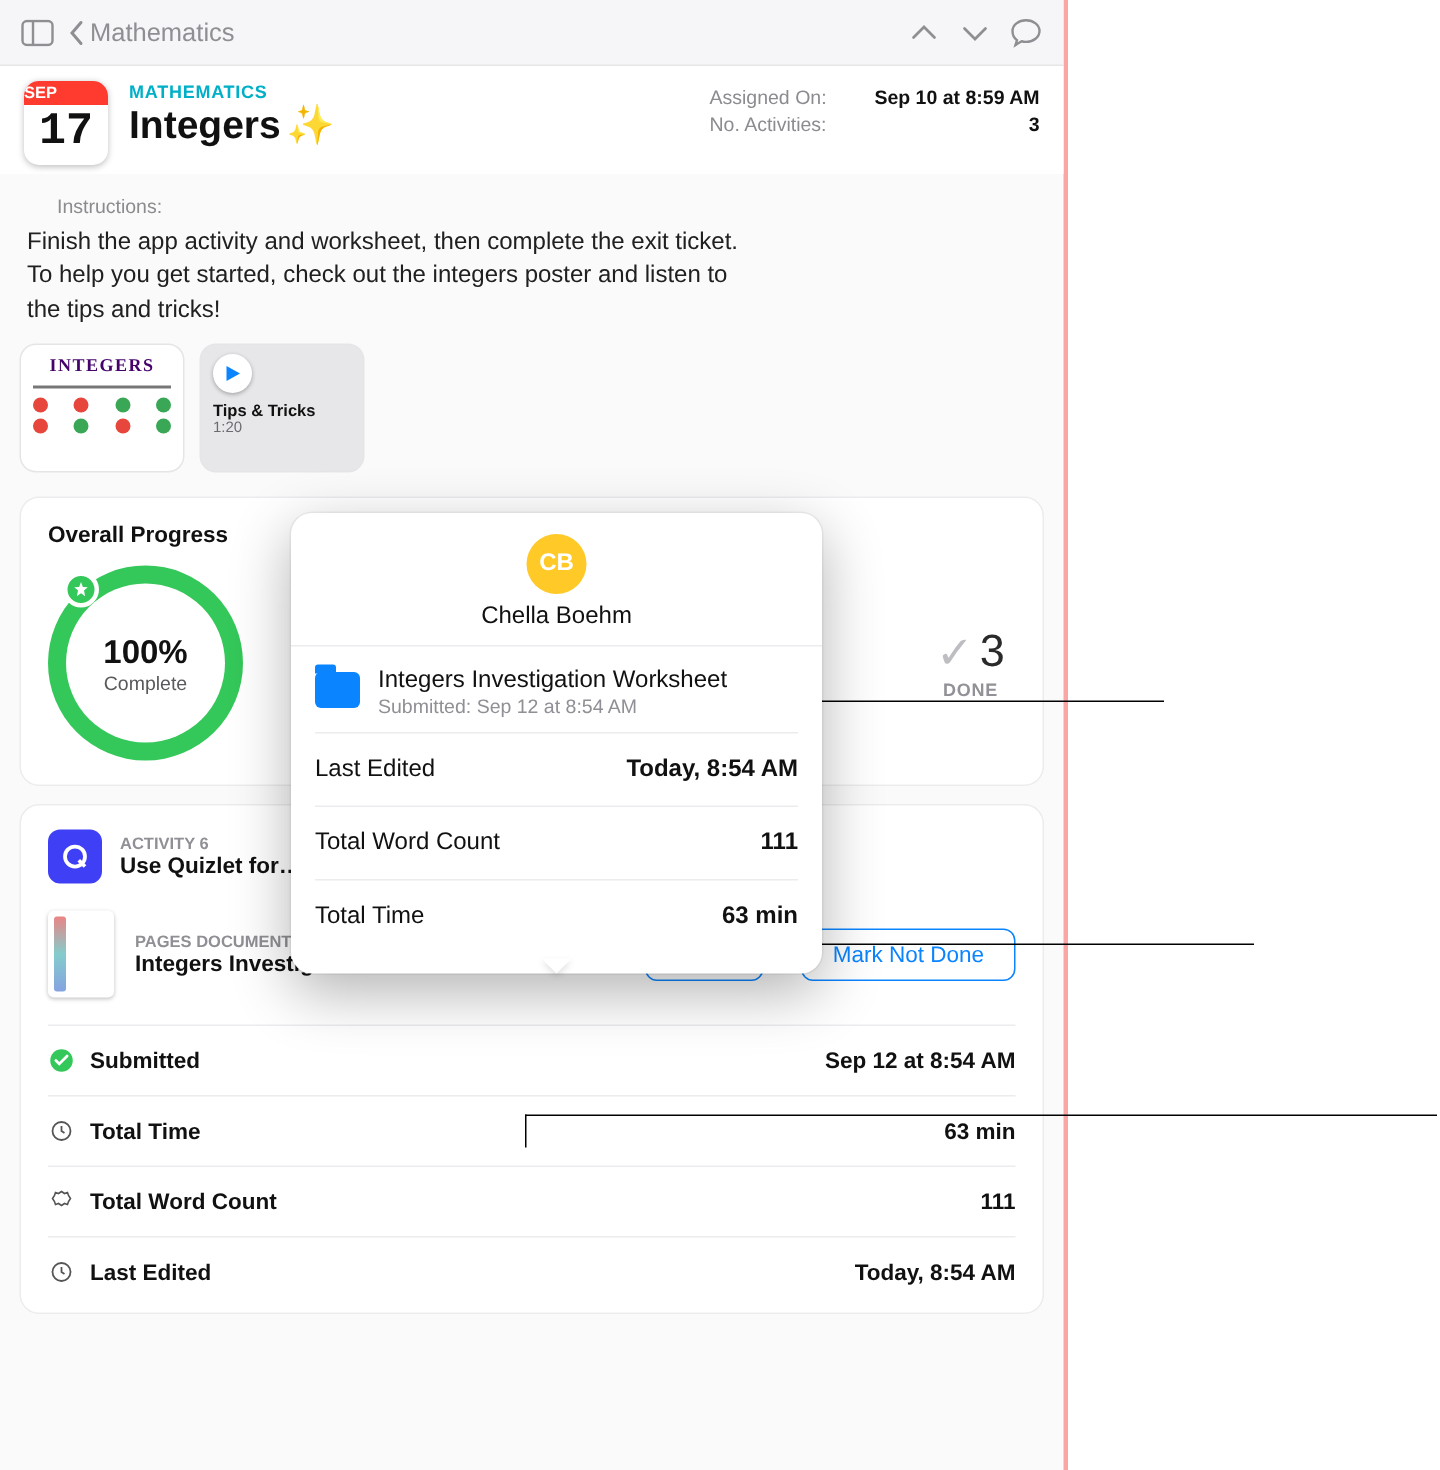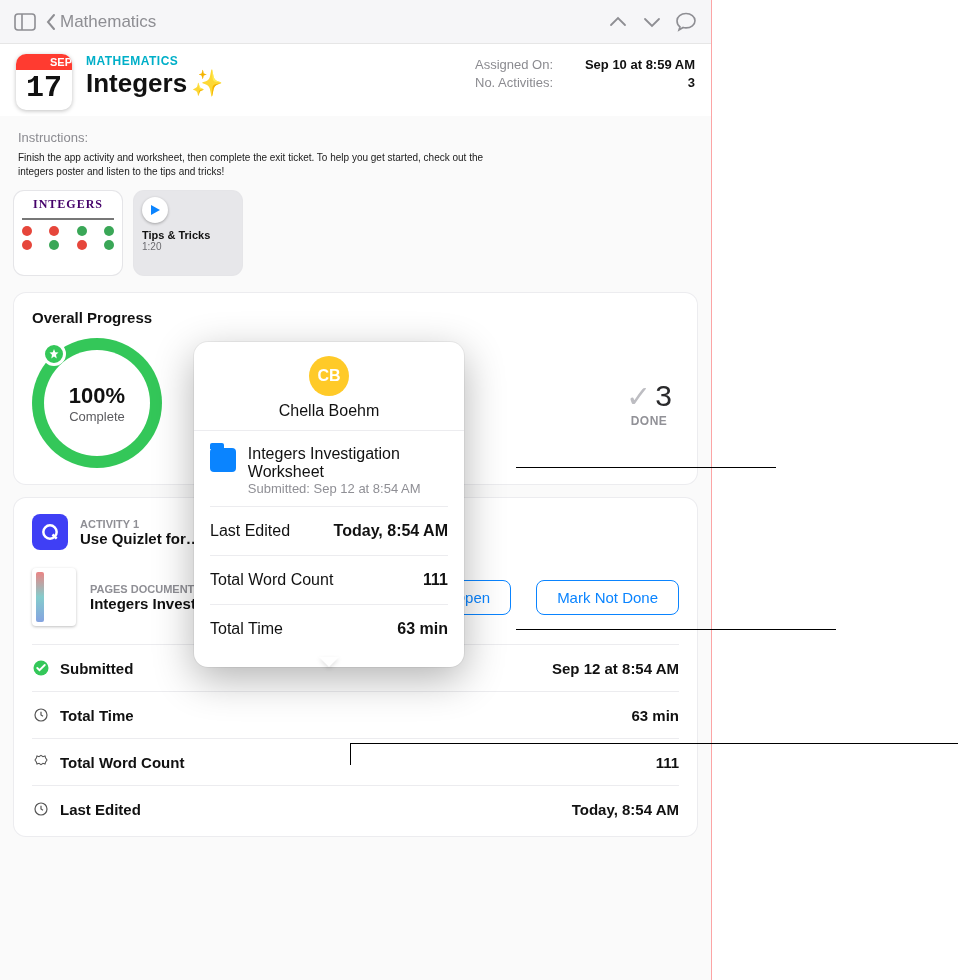--- a/index.html
+++ b/index.html
@@ -1,36 +1,36 @@
 <!DOCTYPE html>
 <html><head>
 <meta charset="utf-8">
 <style>
   * { box-sizing: border-box; margin: 0; padding: 0; }
   html, body { width: 960px; height: 980px; font-family: -apple-system, "Helvetica Neue", Helvetica, Arial, sans-serif; background:#fff; color:#111; }
-  .device { width: 712px; height: 980px; position: relative; background:#fafafa; border-right:1px solid #fca5a5;}
+  .device { width: 712px; height: 980px; position: relative; background:#fafafa; border-right:3px solid #fca5a5;}
   .toolbar { display:flex; align-items:center; gap:8px; height:44px; padding:0 12px; background:#f6f6f8; border-bottom:1px solid #e6e6e6;}
   .toolbar .spacer{flex:1;}
   .tb-icon{ width:26px;height:26px; display:flex; align-items:center;justify-content:center; color:#8e8e93; }
   .tb-icon svg{stroke:#8e8e93;}
   .back-link{ color:#8e8e93; font-size:17px; display:flex; align-items:center; gap:4px; }
   .header { display:flex; padding:10px 16px 6px 16px; gap:14px; background:#fff; }
   .cal-icon{ width:56px; height:56px; border-radius:10px; background:#fff; box-shadow:0 1px 4px rgba(0,0,0,.25); display:flex; flex-direction:column; align-items:center; overflow:hidden;}
-  .cal-icon .mo{ background:#ff3b30; width:100%; text-align:right; font-size:11px; font-weight:700; color:#fff; padding:2px 0;}
+  .cal-icon .mo{ background:#ff3b30; width:100%; text-align:left; font-size:11px; font-weight:700; color:#fff; padding:2px 0;}
   .cal-icon .dy{ font-size:30px; font-weight:600; line-height:1.2;font-family:Liberation Mono, monospace;}
   .hd-l { flex:1; }
   .hd-cat{ font-size:12px; font-weight:700; letter-spacing:.5px; color:#00afc8; }
   .hd-title{ font-size:26px; font-weight:700; display:flex; align-items:center; gap:4px;}
   .hd-due{ font-size:11px; font-weight:600; color:#9a9a9d; margin-top:2px;}
   .hd-r { width:220px; font-size:13px;}
   .hd-r .row { display:flex; justify-content:space-between; margin:3px 0;}
   .hd-r .lab{ color:#8b8b90;}
   .hd-r .val{ font-weight:600;}
-  .section-lab{ font-size:13px; color:#8b8b90; padding:14px 18px 6px;}
-  .instr{ font-size:10px; line-height:1.4; padding:0 18px 12px; max-width:520px; color:#202020;}
+  .section-lab{ font-size:13px; color:#8b8b90; padding:14px 18px 6px;margin-left:20px;}
+  .instr{ font-size:16px; line-height:1.4; padding:0 18px 12px; max-width:520px; color:#202020;}
   .attachments{ display:flex; gap:12px; padding:0 14px 18px;}
   .att{ width:108px; height:84px; border-radius:10px; background:#fff; box-shadow:0 0 0 1px #e5e5e8; padding:6px 8px; font-size:10px; position:relative; overflow:hidden;}
   .att .poster{ font-family: serif; font-weight:700; text-align:center; font-size:12px; color:#45026a; letter-spacing:1px;}
   .att .line{ height:2px; background:linear-gradient(90deg,#777 0 100%); margin:6px 0; position:relative;}
   .att .dots{ display:flex; justify-content:space-between; margin-top:6px;}
   .att .dots span{width:10px;height:10px;border-radius:50%;}
   .att2 { background:#e7e7ea; display:flex; flex-direction:column;}
   .play{ width:26px;height:26px;border-radius:50%;background:#fff;box-shadow:0 1px 3px rgba(0,0,0,.3);display:flex;align-items:center;justify-content:center;margin-bottom:6px;}
   .play svg{fill:#0a84ff;}
   .att2 .t{font-size:11px;font-weight:700;}
@@ -62,21 +62,21 @@
   .doc-btns{ margin-left:auto; display:flex; gap:25px;}
   .pill-btn{ border:1px solid #0a84ff; color:#0a84ff; background:#fff; border-radius:8px; padding:8px 20px; font-size:15px;}
   .list{ border-top:1px solid #ececef;}
   .list .lrow{ display:flex; justify-content:space-between; align-items:center; padding:14px 0; border-bottom:1px solid #ececef; font-size:15px;}
   .list .lrow:last-child{border-bottom:none;}
   .lrow .ll{ display:flex; align-items:center; gap:10px;font-weight:bold;}
   .lrow .ic{ width:18px;height:18px; display:flex; align-items:center; justify-content:center;}
   .lrow .val{ font-weight:700;}
 
   
-  .popover{ position:absolute; left:194px; top:342px; width:270px; background:#fff; border-radius:14px; box-shadow:0 12px 40px rgba(0,0,0,.30), 0 0 0 1px rgba(0,0,0,.05); z-index:50; }
+  .popover{ position:absolute; left:194px; top:342px; width:354px; background:#fff; border-radius:14px; box-shadow:0 12px 40px rgba(0,0,0,.30), 0 0 0 1px rgba(0,0,0,.05); z-index:50; }
   .popover::after{ content:''; position:absolute; bottom:-10px; left:50%; transform:translateX(-50%); border:10px solid transparent; border-top-color:#fff; filter:drop-shadow(0 2px 2px rgba(0,0,0,.12));}
   .po-hd{ text-align:center; padding:14px 0 10px; border-bottom:1px solid #ececef;}
   .avatar{ width:40px;height:40px;border-radius:50%;background:#ffca28;color:#fff;font-weight:700;display:inline-flex;align-items:center;justify-content:center;font-size:16px;}
   .po-name{ font-size:16px; margin-top:6px;}
   .po-file{ display:flex; gap:12px; align-items:flex-start; padding:14px 16px 10px;}
   .folder-ic{ width:30px;height:24px;border-radius:4px;background:#0a84ff;position:relative; margin-top:3px;}
   .folder-ic::before{content:'';position:absolute;top:-5px;left:0;width:14px;height:6px;border-radius:2px 2px 0 0;background:#0a84ff;}
   .po-ft{ font-size:16px;}
   .po-fs{ font-size:13px; color:#8f8f95;}
   .po-list{ padding:0 16px 14px;}
@@ -214,21 +214,21 @@
 
   <div class="card act-card" style="padding-bottom:4px;">
     <div class="act-hd">
       <div class="act-ic q">
           <svg width="20" height="20" viewBox="0 0 24 24" fill="#fff">
             <circle cx="12" cy="12" r="8" fill="none" stroke="#fff" stroke-width="3"></circle>
             <path d="M15 15 L20 20" stroke="#fff" stroke-width="3"></path>
           </svg>
         </div>
       <div>
-        <div class="act-ov">ACTIVITY 1</div>
+        <div class="act-ov">ACTIVITY 6</div>
         <div class="act-ti">Use Quizlet for…</div>
       </div>
     </div>
 
     <div class="doc-row">
       <div class="doc-thumb">
           <div class="stripe"></div>
         </div>
       <div>
         <div class="doc-ov">PAGES DOCUMENT</div>

